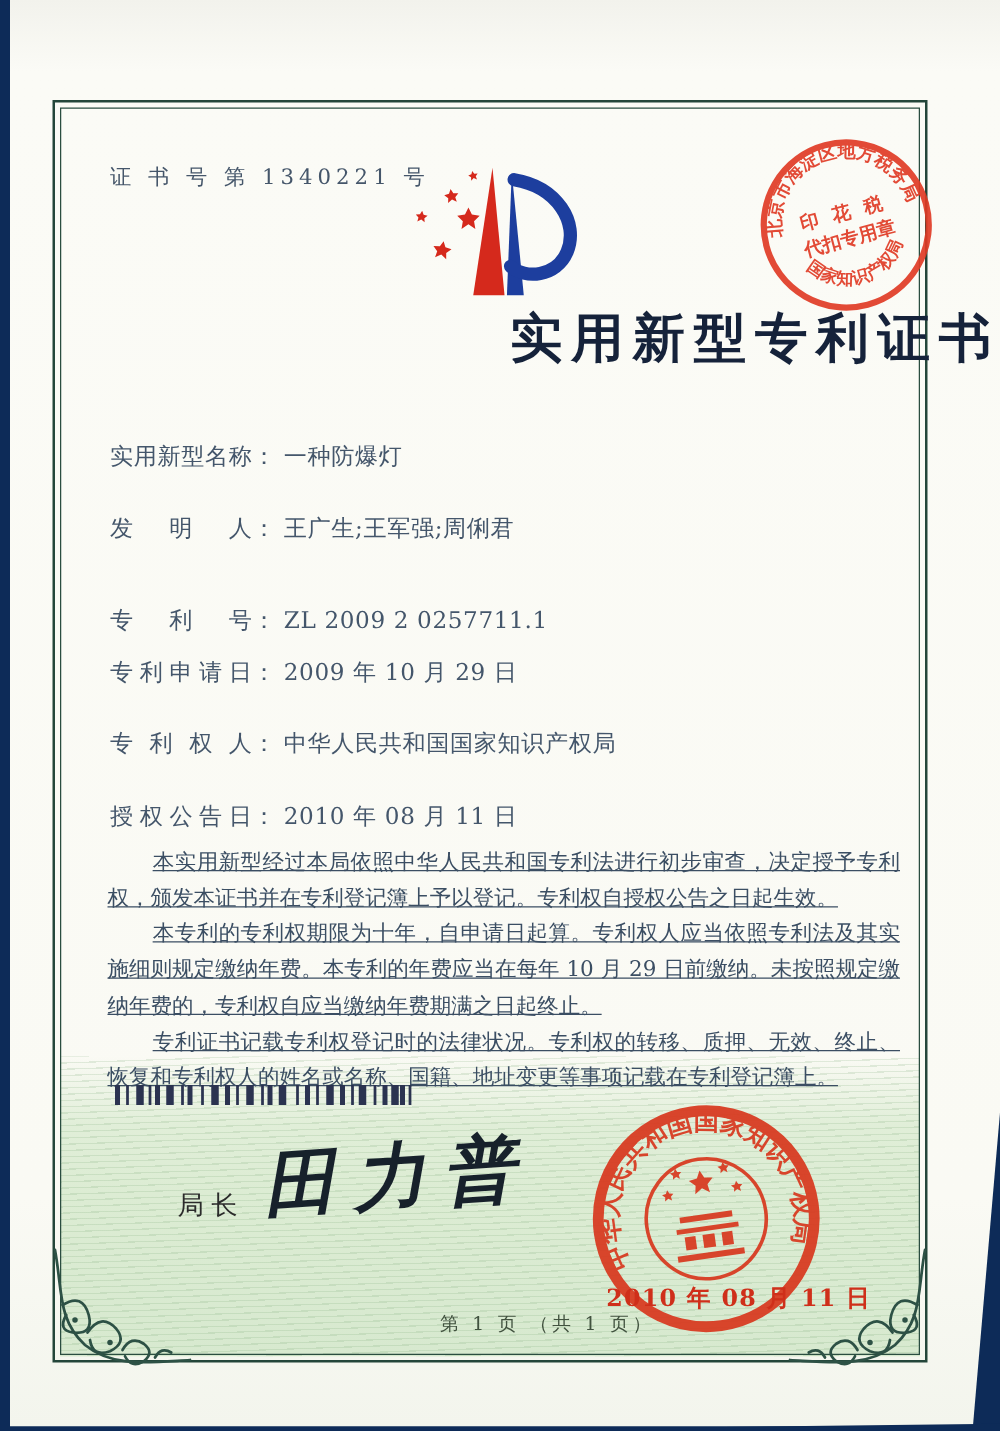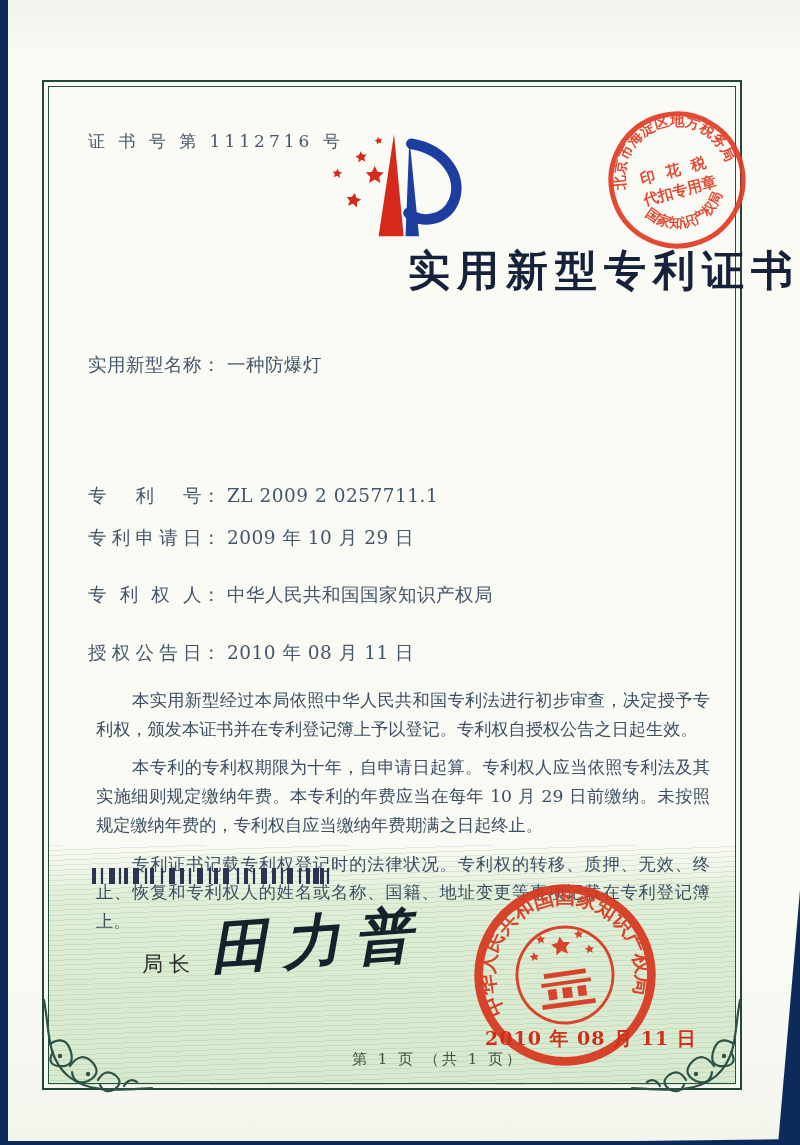--- a/index.html
+++ b/index.html
@@ -19,21 +19,21 @@
            repeating-linear-gradient(178deg, rgba(122,168,118,0.20) 0 1px, rgba(0,0,0,0) 1px 5px),
            linear-gradient(180deg, rgba(220,236,211,0) 0, rgba(220,236,211,0.85) 55px, #dcecd3 110px, #d7e9cf 100%);}
   .cert-no{position:absolute;left:80px;top:130px;font-size:17px;letter-spacing:4px;color:#45566a;z-index:5;}
   .title{position:absolute;left:0;top:243px;width:100%;text-align:right;font-size:42px;font-weight:bold;
          letter-spacing:7px;color:#15223a;z-index:5;}
   .field{position:absolute;left:80px;font-size:18.5px;color:#44566b;z-index:5;letter-spacing:0.5px;white-space:nowrap;}
   .flabel{display:inline-block;width:114px;text-align:justify;text-align-last:justify;}
   .fcolon{margin-right:6px;}
   .body-text{position:absolute;left:78px;top:676px;width:634px;z-index:5;font-size:17.2px;
          line-height:1.67;color:#3b4e63;text-align:justify;}
-  .body-text p{margin:10px;text-indent:2.1em;}
+  .body-text p{margin:0;text-indent:2.1em;text-decoration:underline;}
   .barcode{position:absolute;left:82px;top:868px;z-index:5;}
   .sig-role{position:absolute;left:134px;top:950px;font-size:21px;letter-spacing:6px;color:#2b2b2b;z-index:5;}
   .sig-name{position:absolute;left:202px;top:903px;font-size:58px;font-weight:bold;font-style:italic;
          letter-spacing:14px;color:#17212b;transform:rotate(-4deg);z-index:6;
          font-family:"DejaVu Sans","Liberation Sans",sans-serif;}
   .seal-svg{position:absolute;left:461px;top:879px;z-index:6;}
   .seal-date{position:absolute;left:477px;top:1026px;z-index:7;font-size:19px;font-weight:bold;
          letter-spacing:1px;color:#cf2f1a;white-space:nowrap;}
   .footer{position:absolute;left:0;top:1050px;width:780px;text-align:center;font-size:15px;
          letter-spacing:3px;color:#41523f;z-index:5;padding-left:40px;}
@@ -71,21 +71,21 @@
         <path d="M8,2 C14,34 10,58 32,78 C54,96 82,92 116,90"></path>
         <path d="M14,46 q16,-10 21,8 q4,16 -13,14 q-12,-2 -5,-14"></path>
         <path d="M34,68 q11,-16 23,-3 q9,11 -5,18 q-14,5 -16,-9"></path>
         <path d="M62,82 q7,-12 17,-5 q9,7 0,14 q-10,6 -15,-4"></path>
         <path d="M88,88 q5,-9 13,-4"></path>
         <circle cx="24" cy="58" r="2.2" fill="#2d5145" stroke="none"></circle>
         <circle cx="52" cy="76" r="2.2" fill="#2d5145" stroke="none"></circle>
       </g>
     </svg>
 
-    <div class="cert-no">证 书 号 第 1112716 号</div>
+    <div class="cert-no">证 书 号 第 1340221 号</div>
 
     <svg class="logo-svg" width="154" height="124" viewBox="0 0 160 124">
       <defs>
         <polygon id="lstar" points="0,-10 2.94,-4.05 9.51,-3.09 4.76,1.55 5.88,8.09 0,4.2 -5.88,8.09 -4.76,1.55 -9.51,-3.09 -2.94,-4.05"></polygon>
       </defs>
       <g fill="#d5291c">
         <use href="#lstar" transform="translate(64,13) scale(0.42) rotate(-12)"></use>
         <use href="#lstar" transform="translate(46,30) scale(0.62) rotate(-8)"></use>
         <use href="#lstar" transform="translate(21,47) scale(0.52) rotate(6)"></use>
         <use href="#lstar" transform="translate(60,49) scale(0.98)"></use>
@@ -113,20 +113,23 @@
         </text>
         <text x="85" y="80" text-anchor="middle" font-size="15" font-weight="bold" letter-spacing="3">印 花 税</text>
         <text x="85" y="101" text-anchor="middle" font-size="15" font-weight="bold">代扣专用章</text>
       </g>
     </svg>
 
     <div class="title">实用新型专利证书</div>
 
     <div class="field" style="top:352px">
       <span class="flabel">实用新型名称</span><span class="fcolon">：</span><span>一种防爆灯</span>
+    </div>
+    <div class="field" style="top:410px">
+      <span class="flabel">发 明 人</span><span class="fcolon">：</span><span>王广生;王军强;周俐君</span>
     </div>
     <div class="field" style="top:483px">
       <span class="flabel">专 利 号</span><span class="fcolon">：</span><span>ZL 2009 2 0257711.1</span>
     </div>
     <div class="field" style="top:525px">
       <span class="flabel">专利申请日</span><span class="fcolon">：</span><span>2009 年 10 月 29 日</span>
     </div>
     <div class="field" style="top:582px">
       <span class="flabel">专 利 权 人</span><span class="fcolon">：</span><span>中华人民共和国国家知识产权局</span>
     </div>

